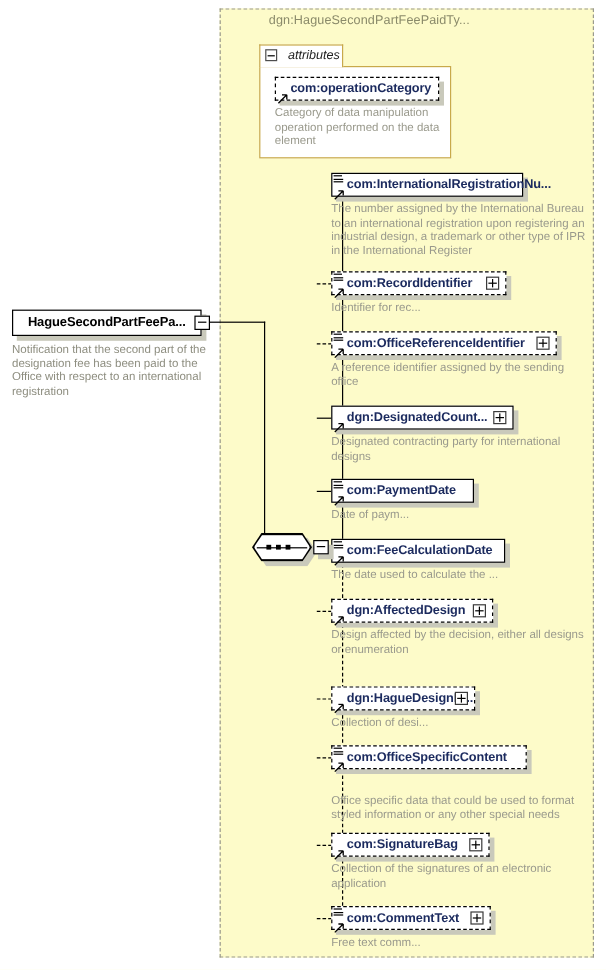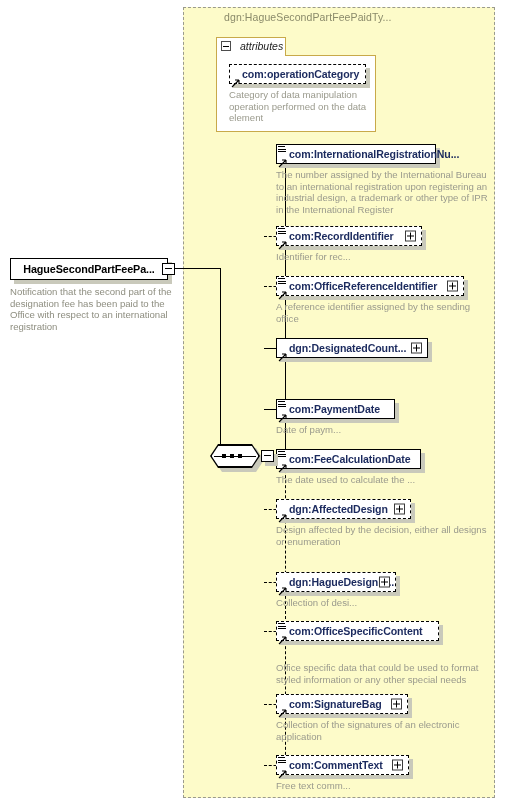--- a/index.html
+++ b/index.html
@@ -268,20 +268,21 @@
     <div class="shadow"></div>
     <div class="box"></div>
     <div class="ico-arrow">
       <svg width="9" height="9" viewBox="0 0 9 9">
           <path d="M1,8 L8,1 M8,1 L8,5 M8,1 L4,1" stroke="#000" stroke-width="1.1" fill="none"></path>
         </svg>
     </div>
     <div class="label">dgn:DesignatedCount...</div>
     <div class="btn-expand" style="right:6px;"></div>
   </div>
+  <div class="anno" style="left:276px;top:363px;width:215px;">Designated contracting party for international designs</div>
 
   <div class="ln h" style="left:264px;top:408.5px;width:22px;"></div>
   <div class="node solid" style="left:276px;top:399px;width:119px;height:20px;">
     <div class="shadow"></div>
     <div class="box"></div>
     <div class="ico-lines">
         <i></i>
         <i></i>
         <i></i>
       </div>

